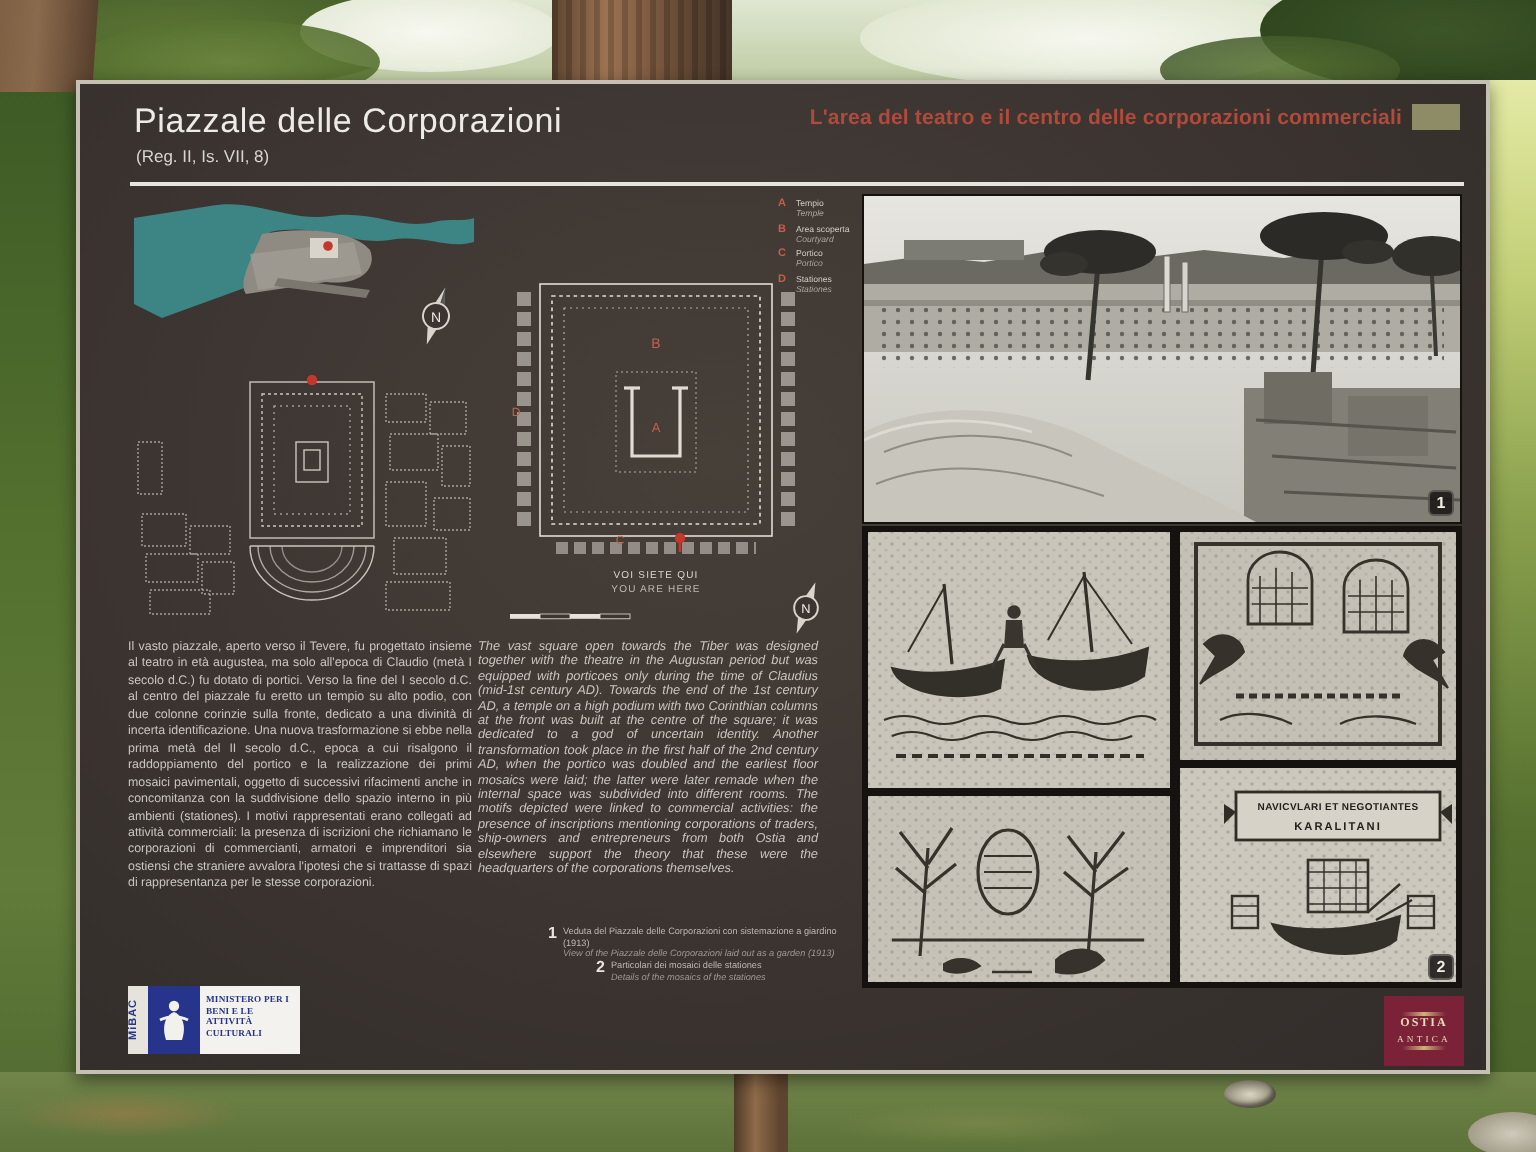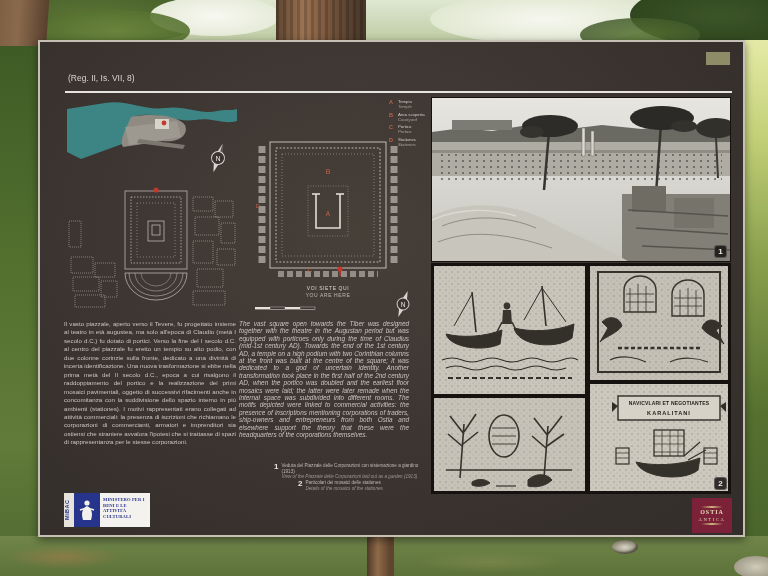--- a/index.html
+++ b/index.html
@@ -122,25 +122,27 @@
   <div class="abs" id="bg-right"></div>
   <div class="abs" id="bg-bottom"></div>
   <div class="abs" id="dirt1"></div>
   <div class="abs" id="dirt2"></div>
   <div class="abs" id="stone1"></div>
   <div class="abs" id="stone2"></div>
   <div class="abs" id="post"></div>
 
   <div class="abs" id="panel">
 
+    <div class="abs p-title">Piazzale delle Corporazioni</div>
     <div class="abs p-sub">(Reg. II, Is. VII, 8)</div>
     <div class="abs p-divider"></div>
 
     <div class="abs hdr-right">
       <div class="hdr-row">
+        <span class="hdr-it">L'area del teatro e il centro delle corporazioni commerciali</span>
         <span class="hdr-chip"></span>
       </div>
     </div>
 
     <svg class="map" id="map-overview" viewBox="0 0 170 70">
       <path d="M0,12 L38,6 C60,2 78,14 98,11 C120,8 132,18 150,14 C158,12 164,14 170,12 L170,24 C156,28 146,20 128,23 C108,26 94,14 68,19 L58,46 L14,62 L0,55 Z" fill="#3d8484"></path>
       <path d="M64,20 C58,34 52,44 56,50 L96,44 C112,46 122,38 118,28 C110,18 84,16 64,20 Z" fill="#8f8a82"></path>
       <path d="M58,30 L110,24 L114,40 L62,48 Z" fill="#a49f96" opacity=".7"></path>
       <rect x="88" y="22" width="14" height="10" fill="#d8d4cb"></rect>
       <path d="M70,46 L116,52 L118,48 L72,42 Z" fill="#7b766e"></path>

